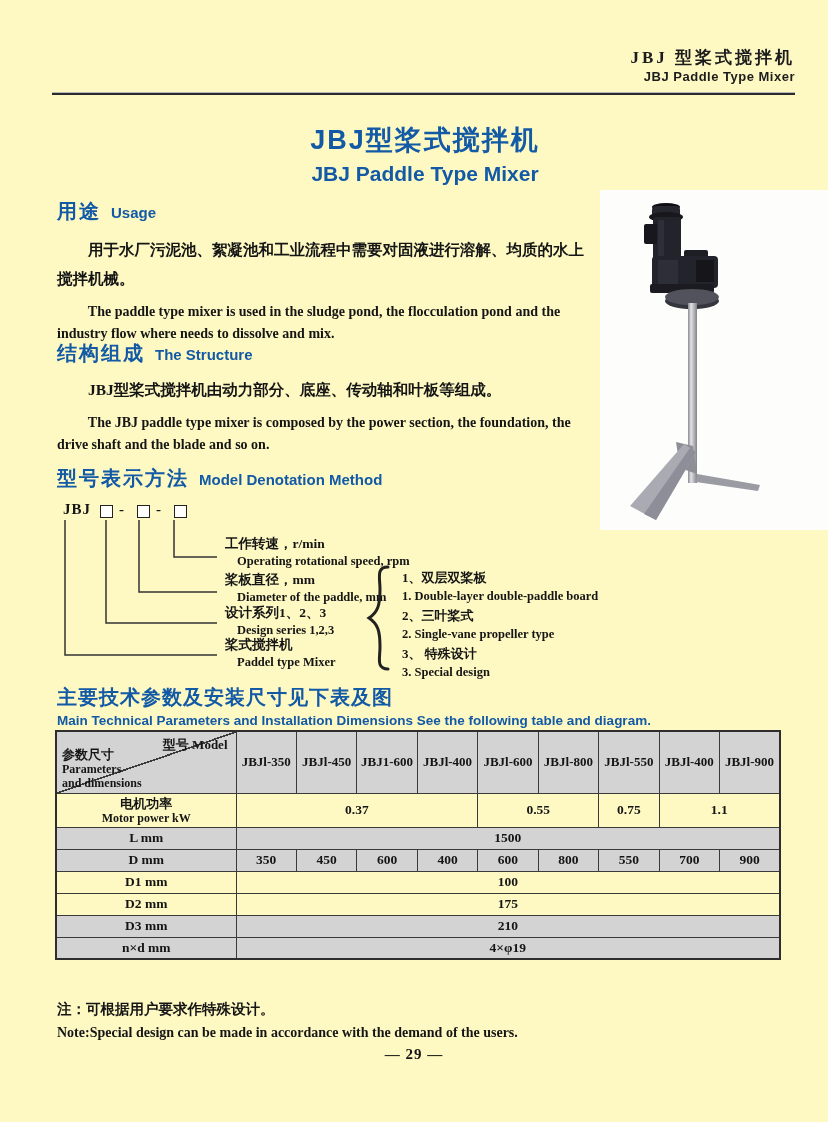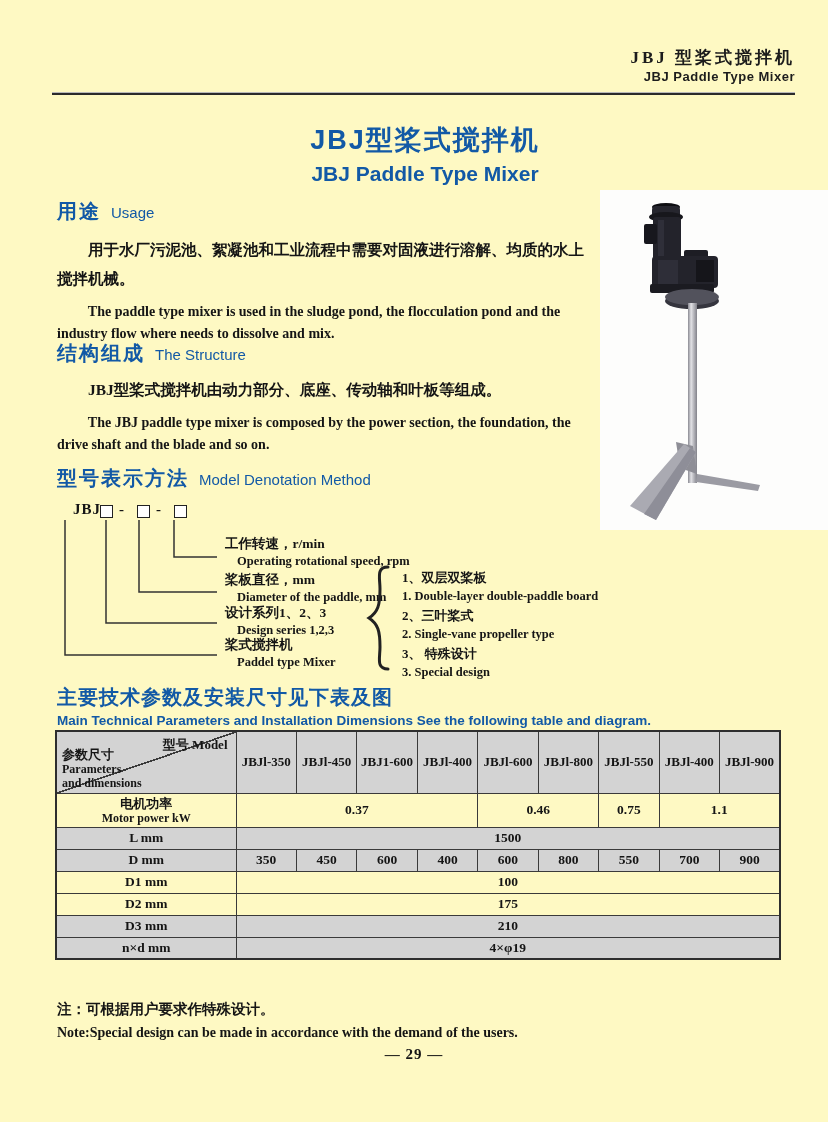--- a/index.html
+++ b/index.html
@@ -16,33 +16,33 @@
               background:linear-gradient(#b9b9b9 30%, #2b2b2b 30%); }
 
   
   .main-title { position:absolute; left:55px; top:122px; width:740px; text-align:center; color:var(--accent); }
   .title-zh { font-size:27px; font-weight:bold; font-family:"Liberation Sans", sans-serif; letter-spacing:2px; }
   .title-en { font-size:21px; font-weight:bold; font-family:"Liberation Sans", sans-serif; margin-top:4px; }
 
   
   .sec-head { color:var(--accent); white-space:nowrap; }
   .sec-head .zh { font-size:20px; font-weight:bold; font-family:"Liberation Sans", sans-serif; letter-spacing:2px; }
-  .sec-head .en { font-size:15px; font-weight:normal; font-family:"Liberation Sans", sans-serif; margin-left:10px;margin-top:41px; }
+  .sec-head .en { font-size:15px; font-weight:bold; font-family:"Liberation Sans", sans-serif; margin-left:10px;margin-top:41px; }
 
   .sec-usage { position:absolute; left:57px; top:198px; width:538px; }
   .sec-structure { position:absolute; left:57px; top:340px; width:538px; }
   .para-zh { margin-top:10px; font-size:15.5px; font-weight:600; line-height:29px; text-indent:2em; }
   .para-en { margin-top:8px; font-size:14px; font-weight:bold; line-height:22px; text-indent:2.2em; }
 
   
   .photo { position:absolute; left:600px; top:190px; width:228px; height:340px; background:#fdfdfc; }
 
   
   .sec-denotation { position:absolute; left:57px; top:465px; width:690px; height:218px; }
-  .den-prefix { position:absolute; left:16px; top:36px; font-size:15px; font-weight:bold; letter-spacing:1px; }
+  .den-prefix { position:absolute; left:6px; top:36px; font-size:15px; font-weight:bold; letter-spacing:1px; }
   .den-box { position:absolute; top:40px; width:13px; height:13px; border:1.5px solid #222; background:#fff; }
   .den-dash { position:absolute; top:36px; font-size:15px; font-weight:bold; }
   .den-lines { position:absolute; left:0; top:55px; }
   .dlabel { position:absolute; left:168px; }
   .dlabel .zh { font-size:13.5px; font-weight:600; line-height:18px; }
   .dlabel .en { font-size:12.5px; font-weight:bold; line-height:16px;margin-left:12px; }
   .den-brace { position:absolute; left:308px; top:100px; }
   .den-options { position:absolute; left:345px; top:101px; }
   .den-options .zh { font-size:13px; font-weight:600; line-height:19px; margin-top:2px; }
   .den-options .en { font-size:12.5px; font-weight:bold; line-height:15px; margin-top:2px; }
@@ -224,21 +224,21 @@
             <th class="model-col">JBJl-900</th>
           </tr>
       </thead>
       <tbody>
           <tr class="row-tall">
             <th class="row-label">
               <div class="lbl-zh">电机功率</div>
               <div class="lbl-en">Motor power kW</div>
             </th>
             <td colspan="4">0.37</td>
-            <td colspan="2">0.46</td>
+            <td colspan="2">0.55</td>
             <td colspan="1">0.75</td>
             <td colspan="2">1.1</td>
           </tr>
           <tr class="shaded row-short">
             <th class="row-label">L mm</th>
             <td colspan="9">1500</td>
           </tr>
           <tr class="shaded row-short">
             <th class="row-label">D mm</th>
             <td colspan="1">350</td>

